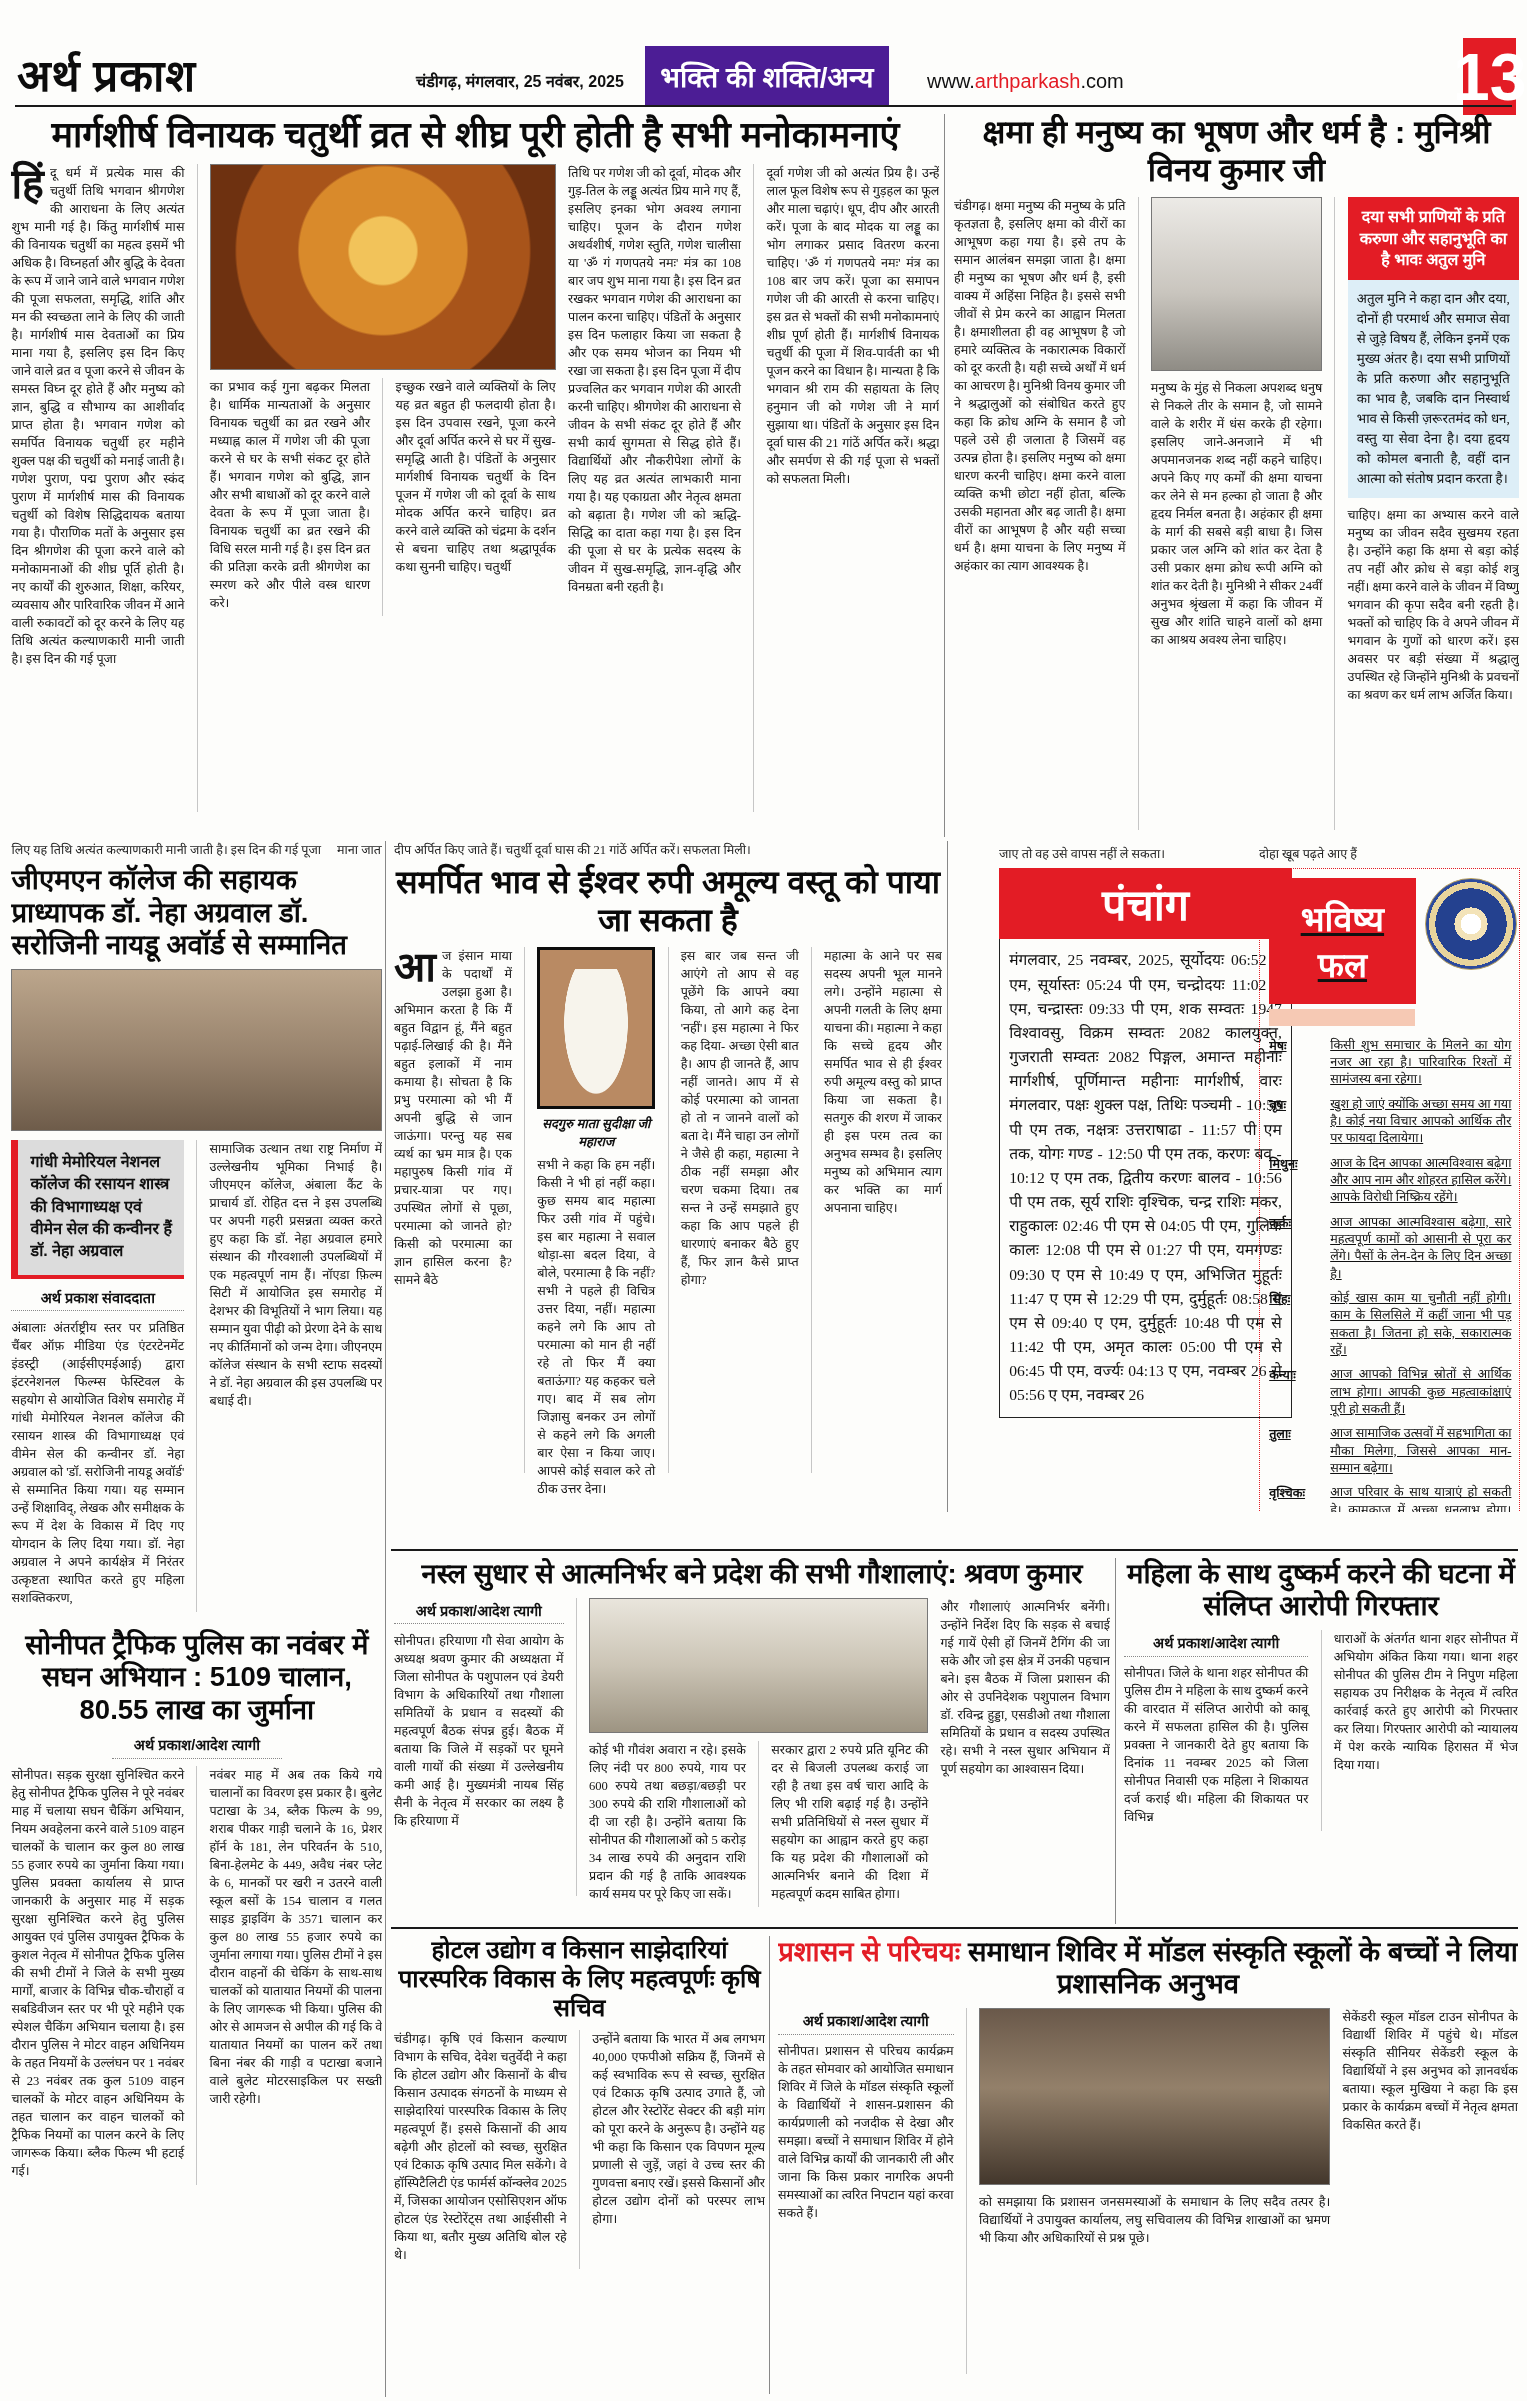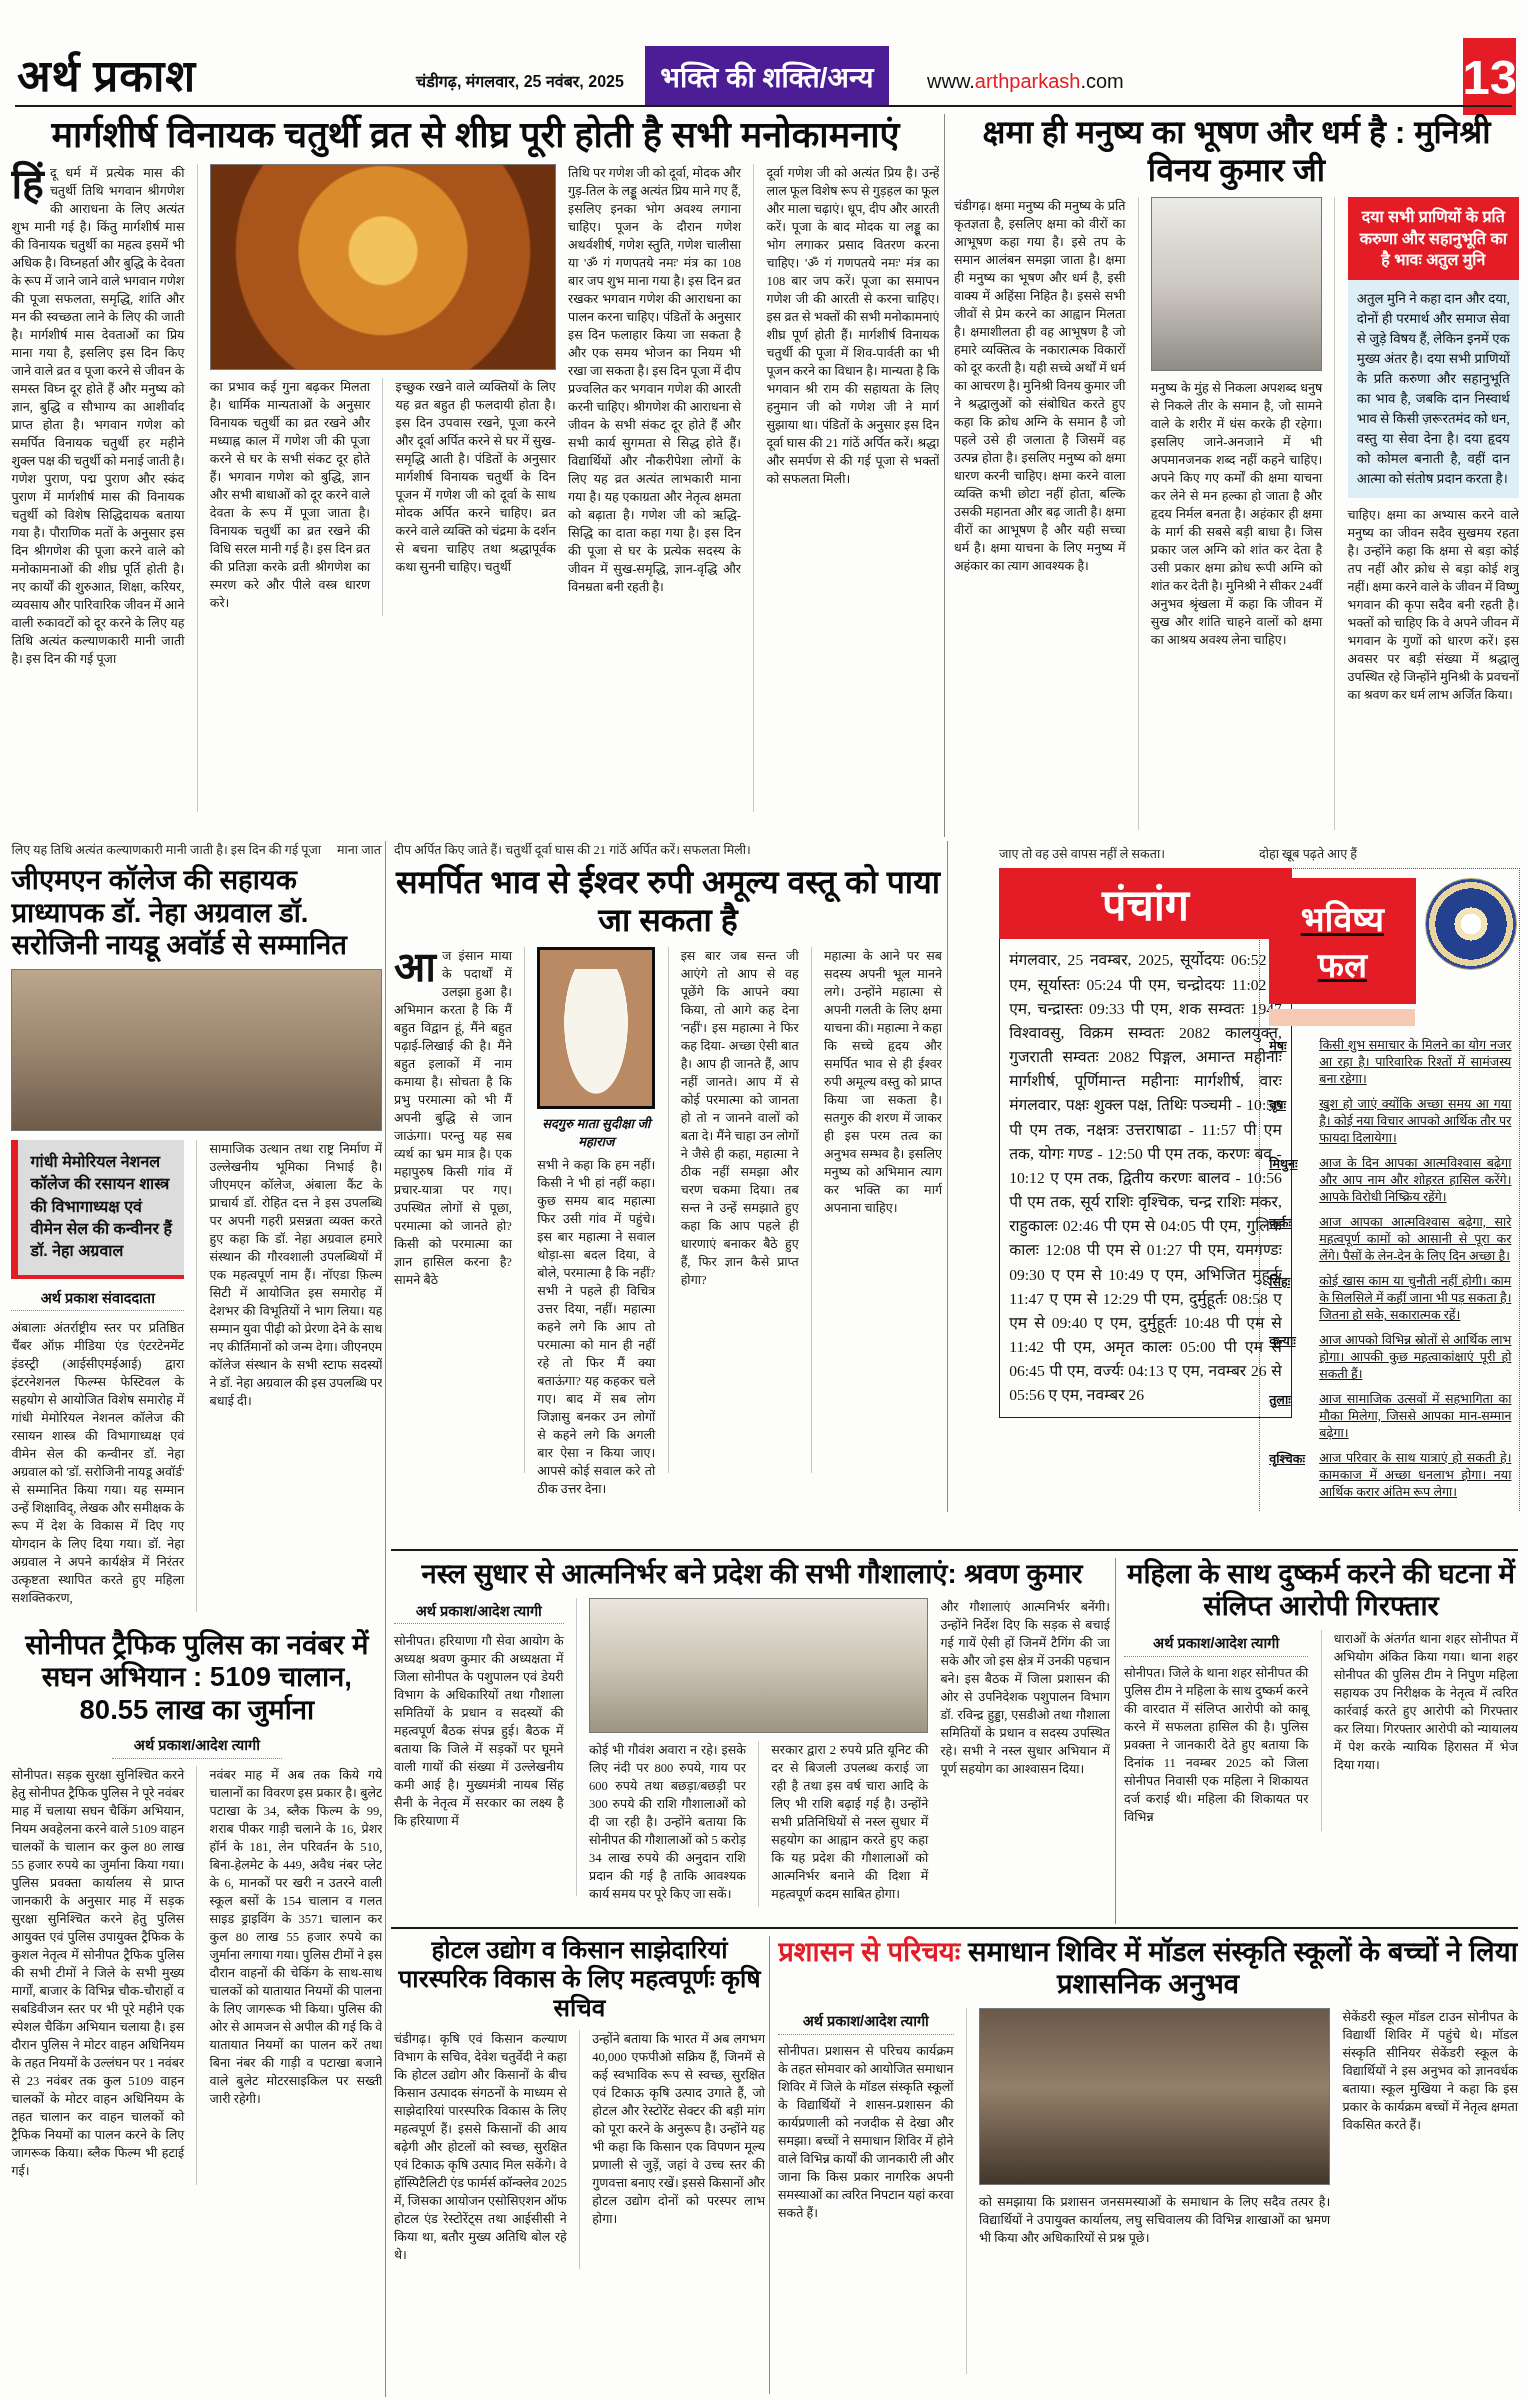--- a/index.html
+++ b/index.html
@@ -6,21 +6,21 @@
   body{width:1527px;height:2401px;position:relative;background:#fdfdfb;font-family:"Liberation Serif",serif;color:#111;}
   .region{position:absolute;overflow:hidden;}
   .h-rule{position:absolute;background:#1a1a1a;height:2.3px;}
   .v-rule{position:absolute;background:#aaa;width:0.8px;}
   
   .masthead{font-family:"Liberation Sans",sans-serif;font-weight:bold;font-size:44px;letter-spacing:0.8px;color:#0c0c0c;}
   .dateline{font-family:"Liberation Sans",sans-serif;font-weight:bold;font-size:16px;}
   .banner{background:#4c1d95;color:#fff;font-family:"Liberation Sans",sans-serif;font-weight:bold;font-size:28px;padding:10.7px 15.3px;display:inline-block;}
   .url{font-family:"Liberation Sans",sans-serif;font-size:20px;color:#111;}
   .url .red{color:#e31c25;}
-  .pagebox{background:#e31c25;color:#fff;font-family:"Liberation Sans",sans-serif;font-size:49px;font-weight:bold;width:53px;height:78px;display:flex;align-items:center;justify-content:center;}
+  .pagebox{background:#e31c25;color:#fff;font-family:"Liberation Sans",sans-serif;font-size:66px;font-weight:bold;width:53px;height:78px;display:flex;align-items:center;justify-content:center;}
   
   .head{font-family:"Liberation Sans",sans-serif;font-weight:bold;color:#0a0a0a;text-align:center;margin:0 0 7.6px 0;line-height:1.18;}
   .head-xl{font-size:36px;}
   .head-lg{font-size:32px;}
   .head-md{font-size:27.5px;}
   .head-sm{font-size:24.4px;}
   .red-lead{color:#e31c25;}
   
   .cols{display:flex;gap:12.2px;}
   .col{flex:1;min-width:0;}
@@ -48,21 +48,21 @@
   
   .pan-title{background:#e31c25;color:#fff;font-family:"Liberation Sans",sans-serif;font-weight:bold;font-size:43px;text-align:center;padding:6.1px 0;}
   .pan-box{border:1.5px solid #222;border-top:none;padding:9.2px 9.2px;}
   .pan-box p{margin:0;font-size:15.6px;line-height:1.55;text-align:justify;font-weight:500;}
   
   .bf-wrap{border:1.5px dotted #e31c25;padding:9.2px 7.6px 7.6px 9.2px;height:100%;box-sizing:border-box;text-decoration:underline;}
   .bf-head{display:flex;align-items:flex-start;gap:9.2px;margin-bottom:10.7px;}
   .bf-title{background:#e31c25;color:#fff;font-family:"Liberation Sans",sans-serif;font-weight:bold;font-size:34px;text-align:center;padding:17px 9.2px;flex:1;}
   .bf-strip{height:17px;background:#f6c9b4;margin-top:4.6px;}
   .wheel{width:90px;height:90px;border-radius:50%;flex:none;background:radial-gradient(circle,#ffffff 0 16%,#f3e3b8 16% 26%,#24418f 26% 56%,#e8d49c 56% 66%,#2c4a9d 66% 86%,#f2e6c6 86% 100%);border:0.8px solid #b9a15e;}
-  .bf-row{display:flex;gap:0;margin-bottom:6.9px;}
+  .bf-row{display:flex;gap:11px;margin-bottom:6.9px;}
   .bf-sign{font-family:"Liberation Sans",sans-serif;font-weight:bold;font-size:12.6px;width:50px;flex:none;}
   .bf-text{font-size:12.6px;line-height:1.38;text-align:justify;}
 </style>
 </head>
 <body>
 
 <div class="region" style="left:0;top:30;width:1527px;height:92px;top:23px;">
   <div class="masthead" style="position:absolute;left:17px;top:21.4px;">अर्थ प्रकाश</div>
   <div class="dateline" style="position:absolute;left:416px;top:47px;">चंडीगढ़, मंगलवार, 25 नवंबर, 2025</div>
   <div class="banner" style="position:absolute;left:645px;top:23px;">भक्ति की शक्ति/अन्य</div>

